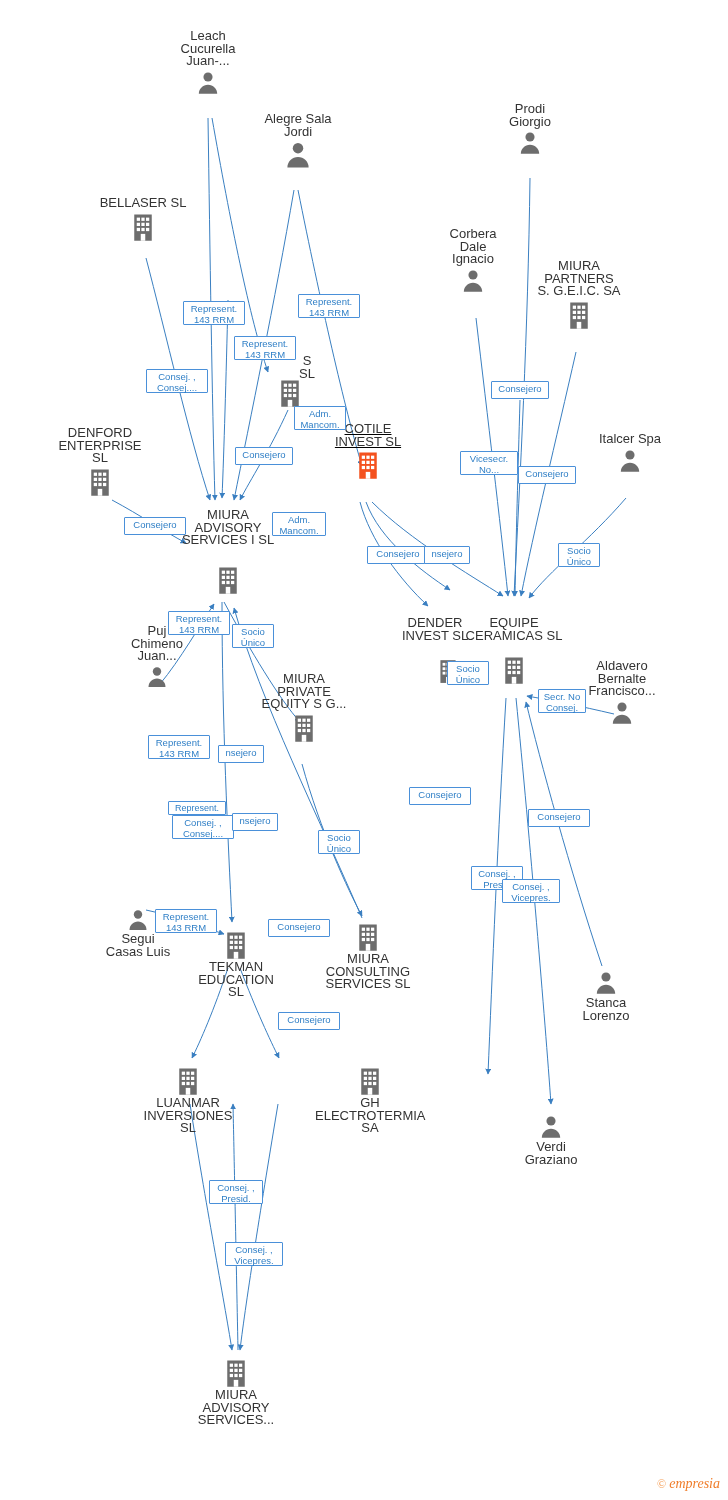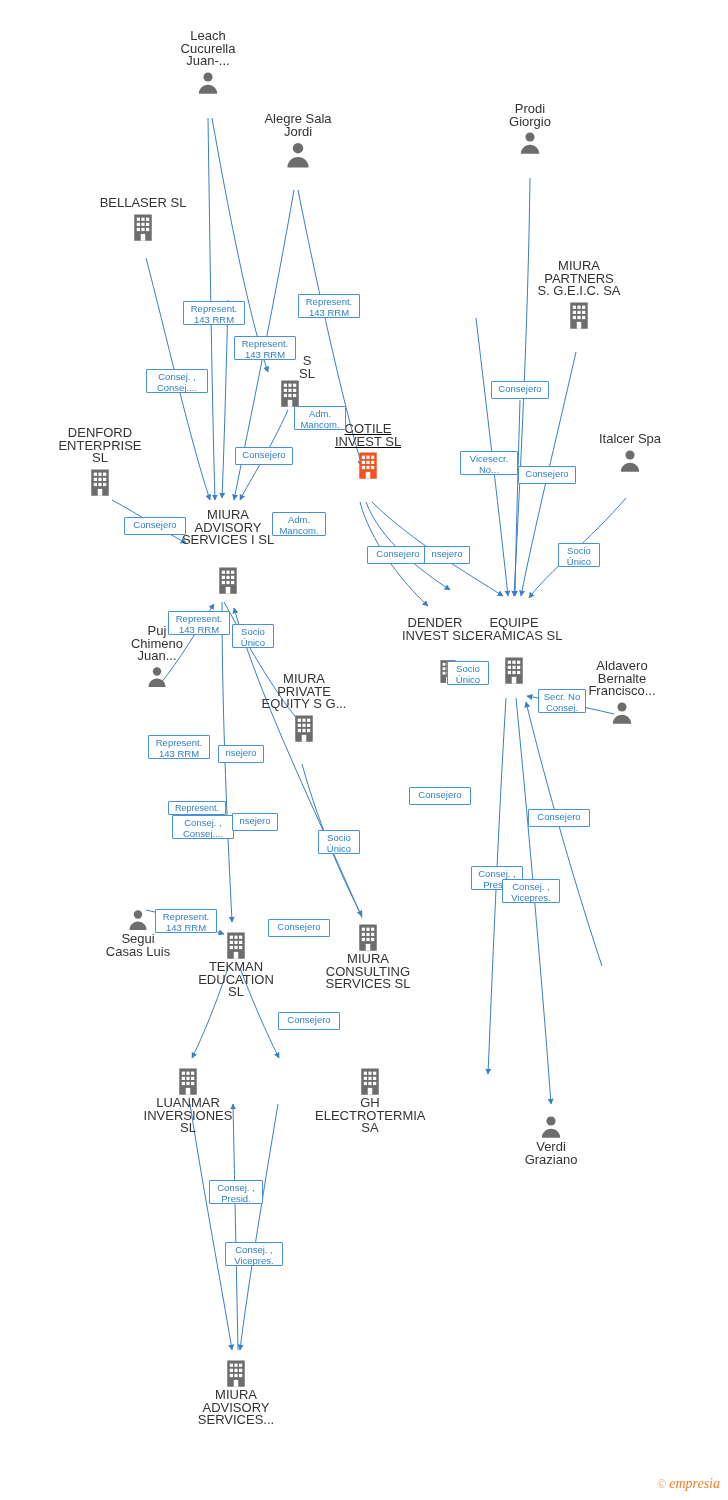--- a/index.html
+++ b/index.html
@@ -175,20 +175,31 @@
             <rect x="12.4" y="8.6" width="2.6" height="2.6"></rect>
             <rect x="5" y="12.7" width="2.6" height="2.6"></rect>
             <rect x="8.7" y="12.7" width="2.6" height="2.6"></rect>
             <rect x="12.4" y="12.7" width="2.6" height="2.6"></rect>
             <rect x="8.2" y="17.5" width="3.6" height="5.5"></rect>
           </g>
         </svg>
     </span>
   </div>
 
+  <div class="node label-above" style="left:473px; top:228px;">
+    <span class="label">Corbera
+Dale
+Ignacio</span>
+    <span class="glyph">
+      <svg width="26" height="26" viewBox="0 0 24 24">
+          <circle cx="12" cy="6.5" r="4.2" fill="#6d6d6d"></circle>
+          <path d="M3.5 22c0-4.7 3.8-8.4 8.5-8.4S20.5 17.3 20.5 22z" fill="#6d6d6d"></path>
+        </svg>
+    </span>
+  </div>
 
   <div class="node label-above" style="left:579px; top:260px;">
     <span class="label">MIURA
 PARTNERS
 S. G.E.I.C. SA</span>
     <span class="glyph">
       <svg width="26" height="30" viewBox="0 0 20 24">
           <rect x="3" y="2" width="14" height="21" fill="#6d6d6d"></rect>
           <g fill="#ffffff">
             <rect x="5" y="4.5" width="2.6" height="2.6"></rect>
@@ -455,20 +466,30 @@
             <rect x="12.4" y="12.7" width="2.6" height="2.6"></rect>
             <rect x="8.2" y="17.5" width="3.6" height="5.5"></rect>
           </g>
         </svg>
     </span>
     <span class="label">MIURA
 CONSULTING
 SERVICES  SL</span>
   </div>
 
+  <div class="node" style="left:606px; top:970px;">
+    <span class="glyph">
+      <svg width="26" height="26" viewBox="0 0 24 24">
+          <circle cx="12" cy="6.5" r="4.2" fill="#6d6d6d"></circle>
+          <path d="M3.5 22c0-4.7 3.8-8.4 8.5-8.4S20.5 17.3 20.5 22z" fill="#6d6d6d"></path>
+        </svg>
+    </span>
+    <span class="label">Stanca
+Lorenzo</span>
+  </div>
 
   <div class="node" style="left:188px; top:1066px;">
     <span class="glyph">
       <svg width="26" height="30" viewBox="0 0 20 24">
           <rect x="3" y="2" width="14" height="21" fill="#6d6d6d"></rect>
           <g fill="#ffffff">
             <rect x="5" y="4.5" width="2.6" height="2.6"></rect>
             <rect x="8.7" y="4.5" width="2.6" height="2.6"></rect>
             <rect x="12.4" y="4.5" width="2.6" height="2.6"></rect>
             <rect x="5" y="8.6" width="2.6" height="2.6"></rect>

